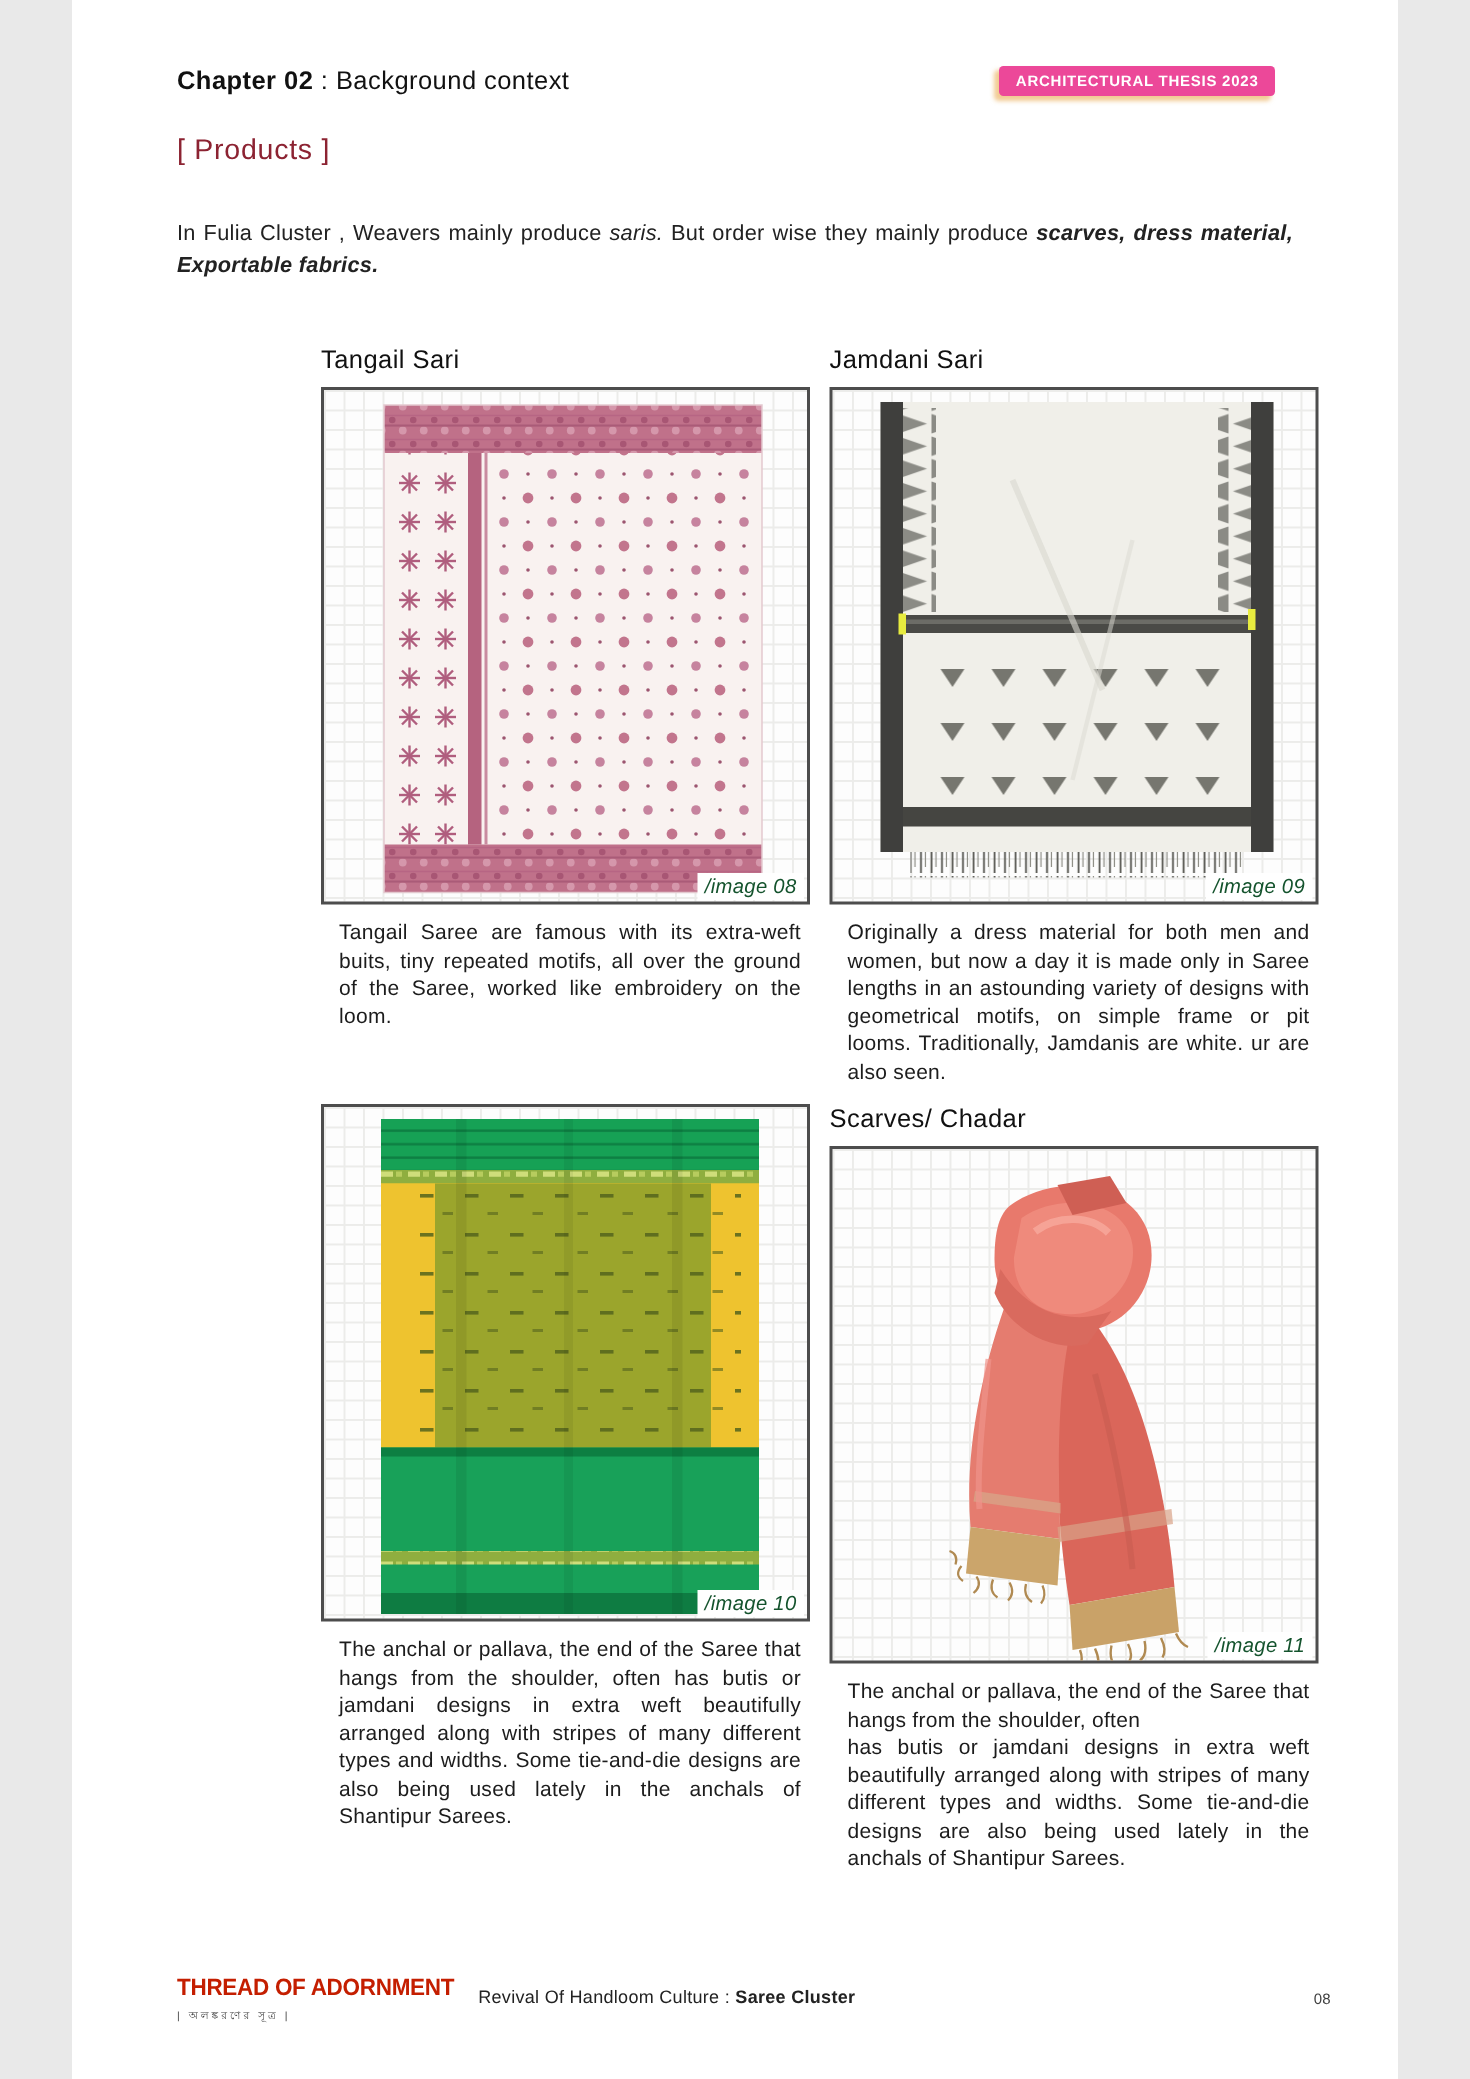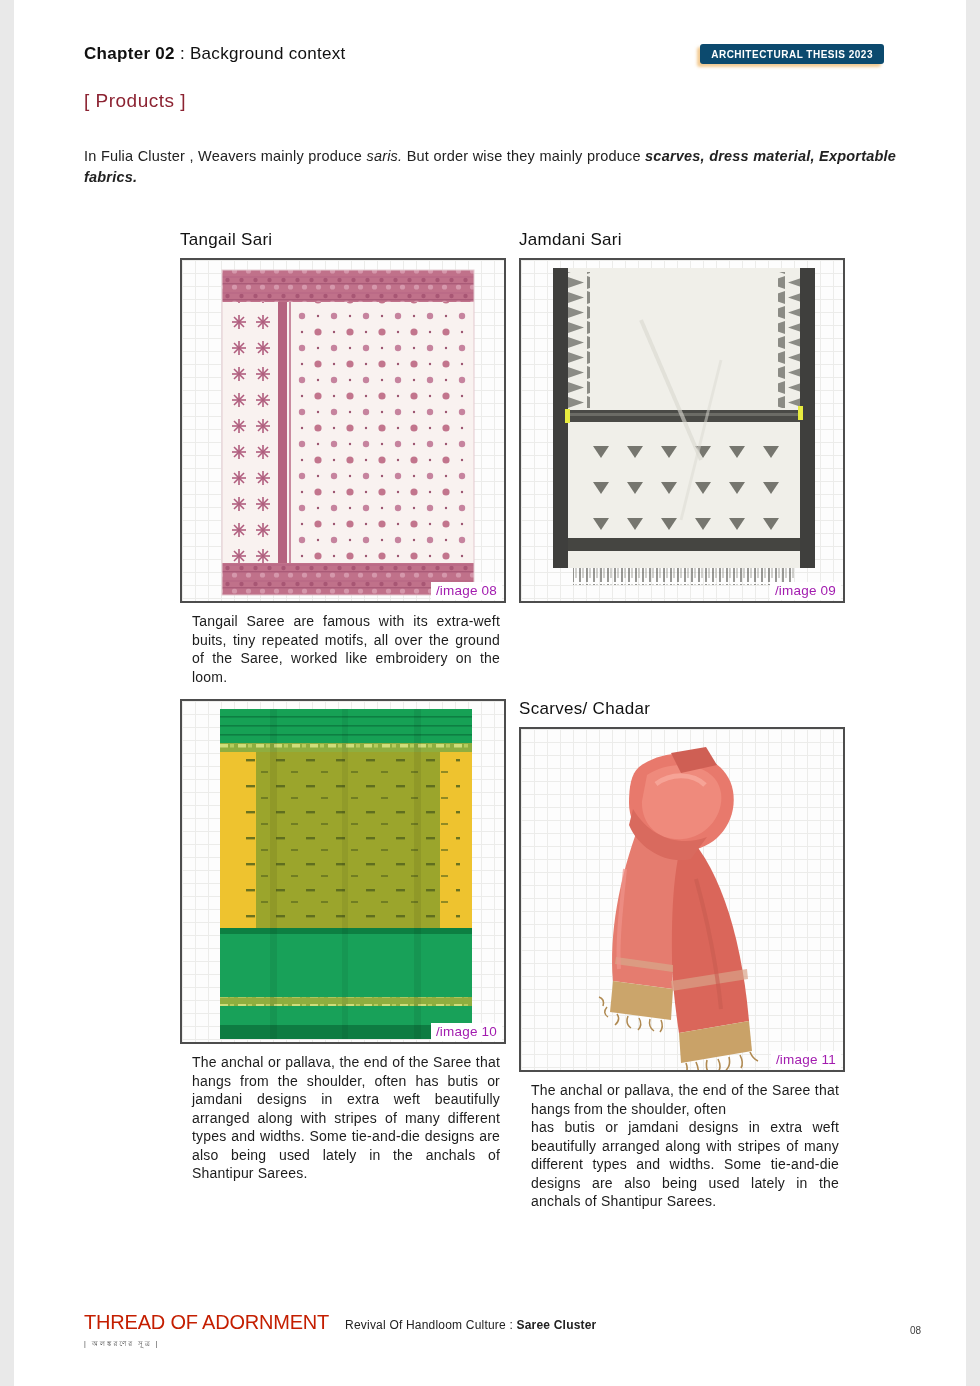--- a/index.html
+++ b/index.html
@@ -1,29 +1,29 @@
 <!DOCTYPE html>
 <html><head>
 <meta charset="utf-8">
 <style>
   * { margin:0; padding:0; box-sizing:border-box; }
   html,body { background:#e9e9e9; }
   .page {
-    width:952px; height:1386px; margin:0 auto; position:relative;
+    width:884px; height:1386px; margin:0 auto; position:relative;
     background:#ffffff; font-family:"Liberation Sans", sans-serif; color:#1d1d1d;
     overflow:hidden;
   }
   .content { padding:0 70px; }
 
   
   .header-row { display:flex; justify-content:space-between; align-items:flex-start; margin-top:44px; }
   .chapter { font-size:17px; letter-spacing:.3px; color:#111; }
   .chapter .bold { font-weight:bold; }
   .badge {
-    background:#0c4a6e; color:#fff; font-size:10px; font-weight:bold; letter-spacing:.5px;
+    background:#ec4899; color:#fff; font-size:10px; font-weight:bold; letter-spacing:.5px;
     padding:5px 11px 4px; border-radius:3px; box-shadow:-3px 3px 3px rgba(232,160,60,.55);
     margin-right:12px;
   }
   .section-title { margin-top:26px; font-size:19px; color:#8c2332; letter-spacing:.5px; }
 
   .intro { margin-top:34px; font-size:14.5px; line-height:1.45; text-align:justify; color:#222; letter-spacing:.2px; }
   .intro .it { font-style:italic; font-weight:600; }
   .intro .it-light { font-style:italic; }
 
   
@@ -38,32 +38,32 @@
     position:relative; width:326px; height:345px; border:2px solid #4d4d4d;
     background-color:#fdfdfd;
     background-image:
       linear-gradient(#ececea 1px, transparent 1px),
       linear-gradient(90deg, #ececea 1px, transparent 1px);
     background-size:13px 13px;
     overflow:hidden;
   }
   .panel svg { position:absolute; left:0; top:0; }
   .img-label {
-    position:absolute; right:2px; bottom:1px; background:#ffffff; color:#a21caf;
-    font-size:13.5px; padding:1px 5px 2px; letter-spacing:.2px;
+    position:absolute; right:2px; bottom:1px; background:#ffffff; color:#14532d;
+    font-size:13.5px; padding:1px 5px 2px; letter-spacing:.2px;font-style:italic;
   }
   .fig-caption {
     margin-top:9px; padding:0 6px 0 12px; font-size:14px; line-height:18.5px;
     text-align:justify; letter-spacing:.2px; color:#1c1c1c; white-space:pre-line;
   }
 
   
   .footer { position:absolute; left:70px; right:45px; bottom:36px; display:flex; align-items:flex-start; }
   .logo-stack { display:flex; flex-direction:column; }
-  .logo-main { color:#c41e00; font-weight:normal; font-size:20px; letter-spacing:-.2px; transform:scaleY(1.05); }
+  .logo-main { color:#c41e00; font-weight:bold; font-size:15px; letter-spacing:-.2px; transform:scaleY(1.05); }
   .logo-sub { font-size:7px; color:#444; letter-spacing:2px; margin-top:4px; }
   .tagline { font-size:12px; color:#222; margin:7px 0 0 16px; letter-spacing:.2px; }
   .tagline .bold { font-weight:bold; }
   .page-num { margin-left:auto; font-size:10px; color:#404040; align-self:center; }
 </style>
 </head>
 <body>
 
 <div class="page">
   <div class="content">
@@ -151,20 +151,21 @@
             <rect x="60" y="168" width="208" height="108" fill="url(#jd-tri)"></rect>
             <rect x="47" y="278" width="232" height="13" fill="#454541"></rect>
             <rect x="52" y="308" width="222" height="17" fill="url(#jd-fringe)"></rect>
             <rect x="44" y="149" width="5" height="14" fill="#e8ec3f"></rect>
             <rect x="277" y="146" width="5" height="14" fill="#e8ec3f"></rect>
             <path d="M120 60 L180 200" stroke="#d9d8d0" stroke-width="4" opacity="0.6"></path>
             <path d="M200 100 L160 260" stroke="#dcdbd3" stroke-width="3" opacity="0.5"></path>
           </svg>
           <span class="img-label">/image 09</span>
         </div>
+        <p class="fig-caption">Originally a dress material for both men and women, but now a day it is made only in Saree lengths in an astounding variety of designs with geometrical motifs, on simple frame or pit looms. Traditionally, Jamdanis are white. ur are also seen.</p>
       </div>
 
       <div class="fig-block">
         <div class="panel">
           <svg width="326" height="345" viewBox="0 0 326 345">
             <defs>
               <pattern id="sp-gstripe" width="10" height="9" patternUnits="userSpaceOnUse">
                 <rect width="10" height="9" fill="#16a155"></rect>
                 <rect y="6" width="10" height="1.6" fill="#0d7f42"></rect>
               </pattern>

